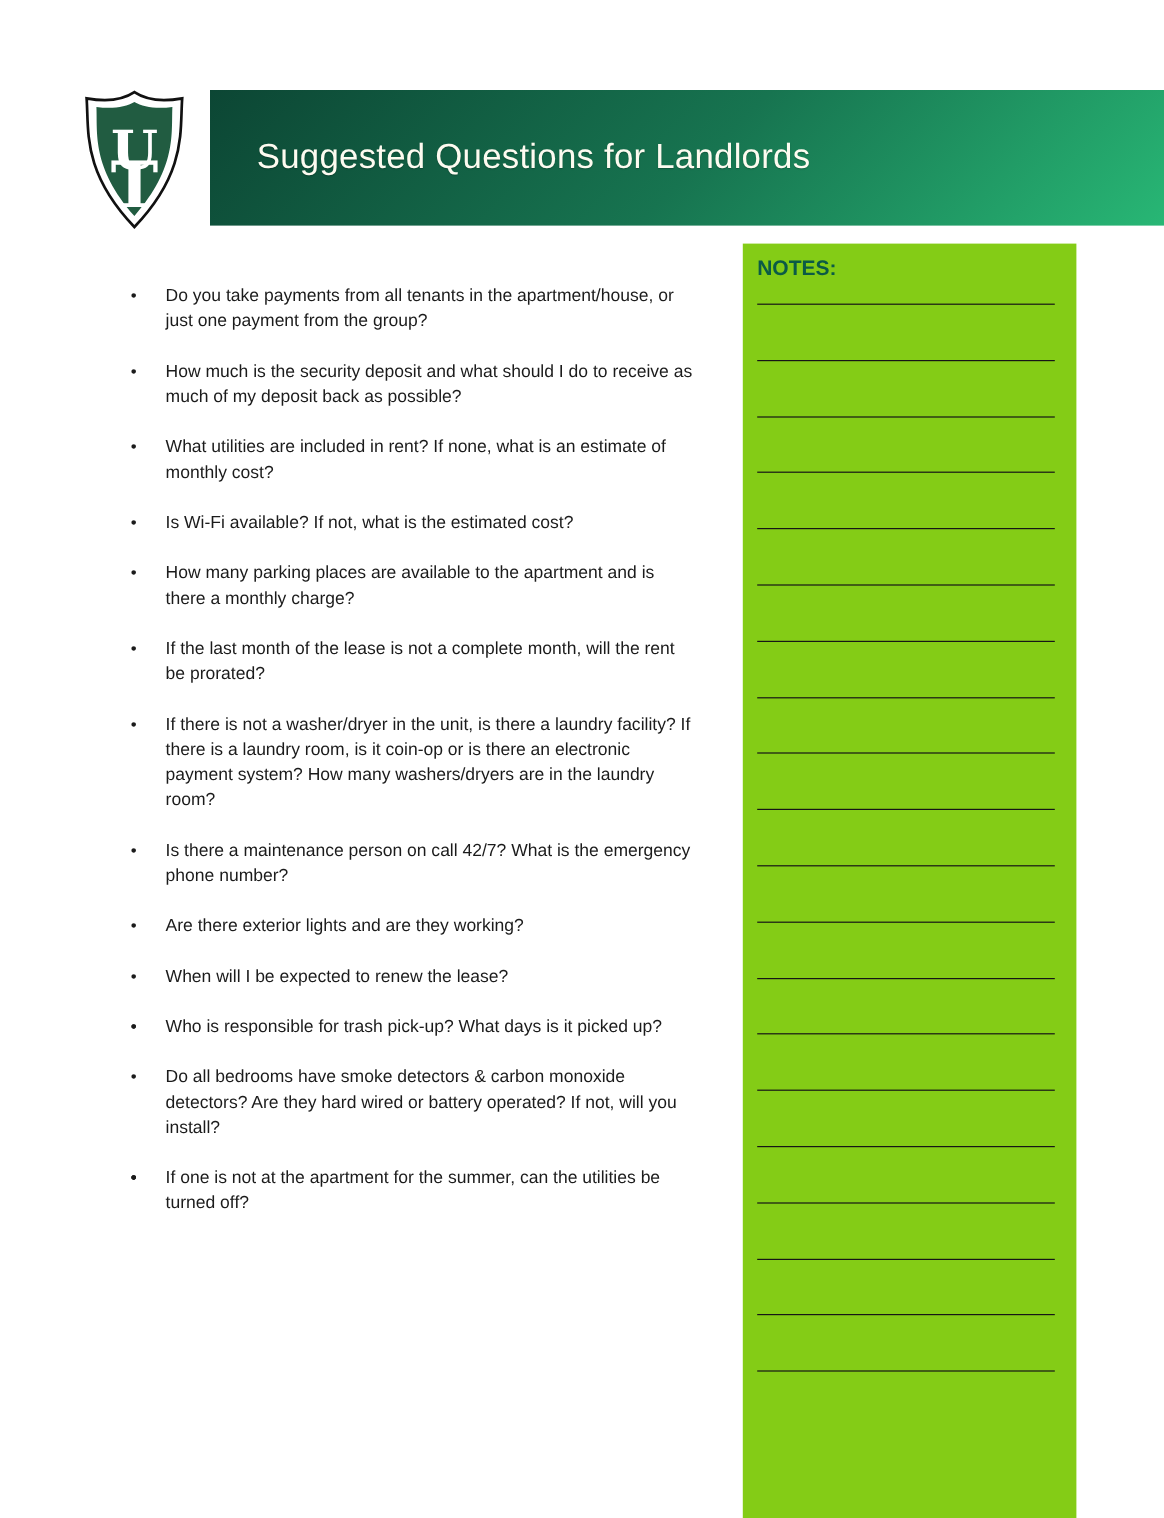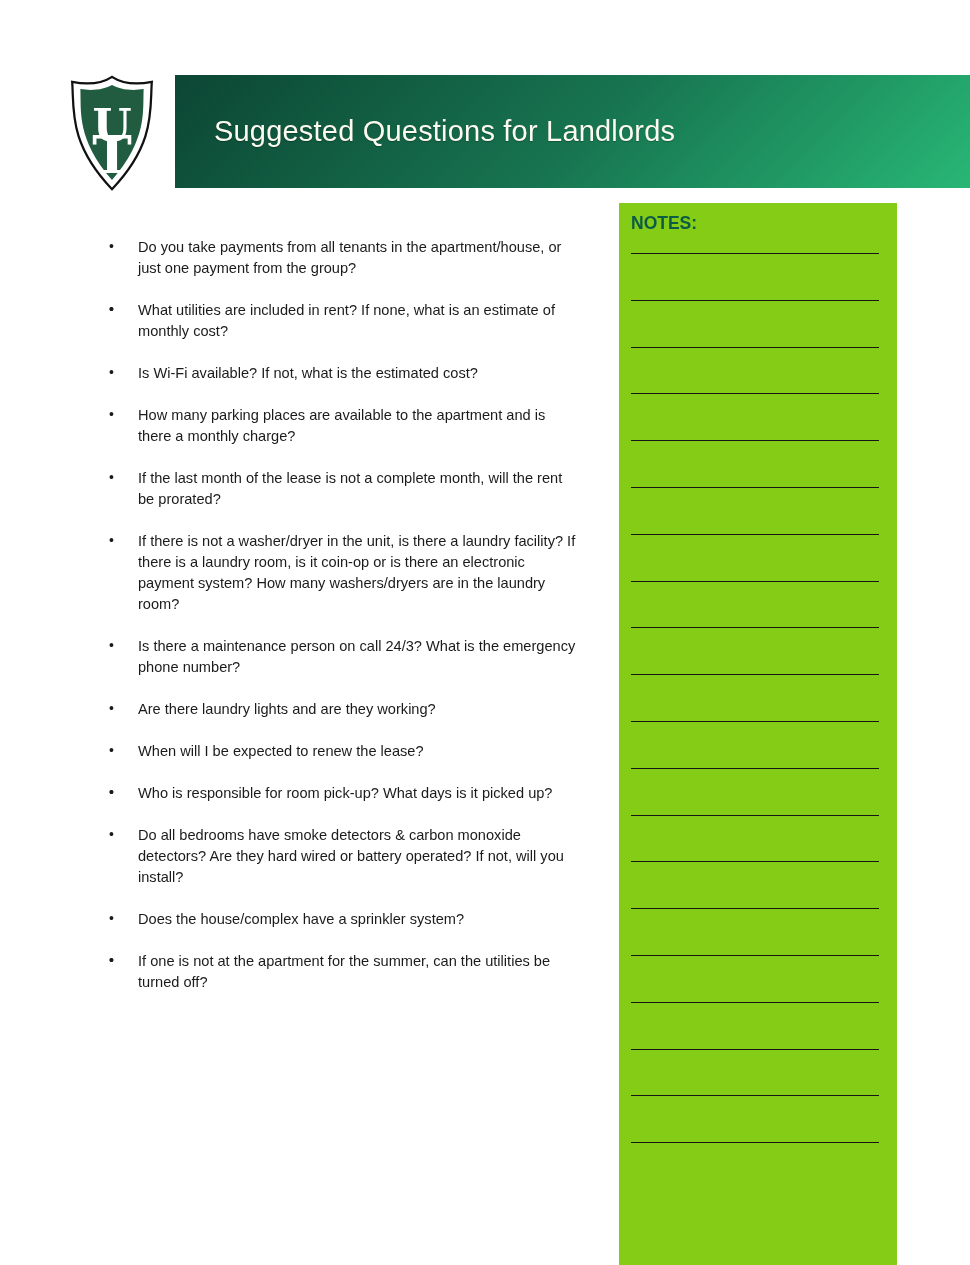--- a/index.html
+++ b/index.html
@@ -116,33 +116,33 @@
       <text class="shield-letter" x="47" y="97" font-size="52" text-anchor="middle">T</text>
     </svg>
   </div>
 
   <div class="banner">
     <div class="banner-title">Suggested Questions for Landlords</div>
   </div>
 
   <ul class="questions">
       <li><span class="bullet">•</span><span>Do you take payments from all tenants in the apartment/house, or just one payment from the group?</span></li>
-      <li><span class="bullet">•</span></li>
+      <li><span class="bullet">•</span><span>How much is the security deposit and what should I do to receive as much of my deposit back as possible?</span></li>
       <li><span class="bullet">•</span><span>What utilities are included in rent? If none, what is an estimate of monthly cost?</span></li>
       <li><span class="bullet">•</span><span>Is Wi-Fi available? If not, what is the estimated cost?</span></li>
       <li><span class="bullet">•</span><span>How many parking places are available to the apartment and is there a monthly charge?</span></li>
       <li><span class="bullet">•</span><span>If the last month of the lease is not a complete month, will the rent be prorated?</span></li>
       <li><span class="bullet">•</span><span>If there is not a washer/dryer in the unit, is there a laundry facility? If there is a laundry room, is it coin-op or is there an electronic payment system? How many washers/dryers are in the laundry room?</span></li>
-      <li><span class="bullet">•</span><span>Is there a maintenance person on call 24/3? What is the emergency phone number?</span></li>
-      <li><span class="bullet">•</span><span>Are there laundry lights and are they working?</span></li>
+      <li><span class="bullet">•</span><span>Is there a maintenance person on call 42/7? What is the emergency phone number?</span></li>
+      <li><span class="bullet">•</span><span>Are there exterior lights and are they working?</span></li>
       <li><span class="bullet">•</span><span>When will I be expected to renew the lease?</span></li>
       <li><span class="bullet">•</span></li>
-      <li><span class="bullet">•</span><span>Who is responsible for room pick-up? What days is it picked up?</span></li>
+      <li><span class="bullet">•</span><span>Who is responsible for trash pick-up? What days is it picked up?</span></li>
       <li><span class="bullet">•</span><span>Do all bedrooms have smoke detectors &amp; carbon monoxide detectors? Are they hard wired or battery operated? If not, will you install?</span></li>
-      <li><span class="bullet">•</span><span>Does the house/complex have a sprinkler system?</span></li>
+      <li><span class="bullet">•</span></li>
       <li><span class="bullet">•</span></li>
       <li><span class="bullet">•</span><span>If one is not at the apartment for the summer, can the utilities be turned off?</span></li>
     </ul>
 
   <div class="notes-panel">
     <div class="notes-label">NOTES:</div>
     <div class="note-lines">
         <div class="note-line"></div>
         <div class="note-line"></div>
         <div class="note-line"></div>

